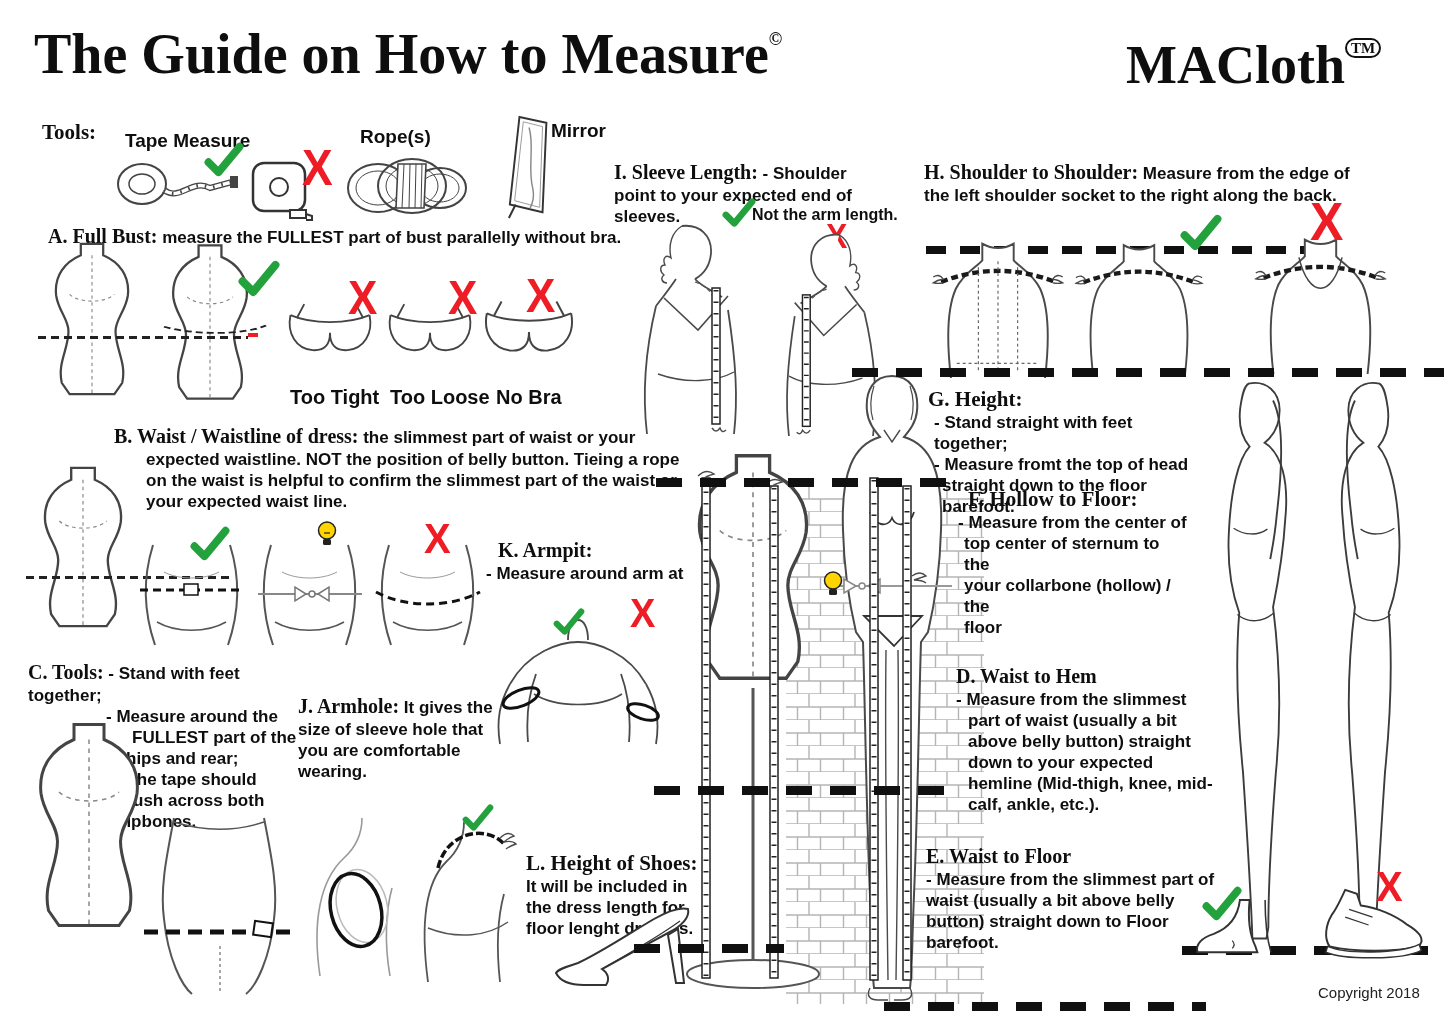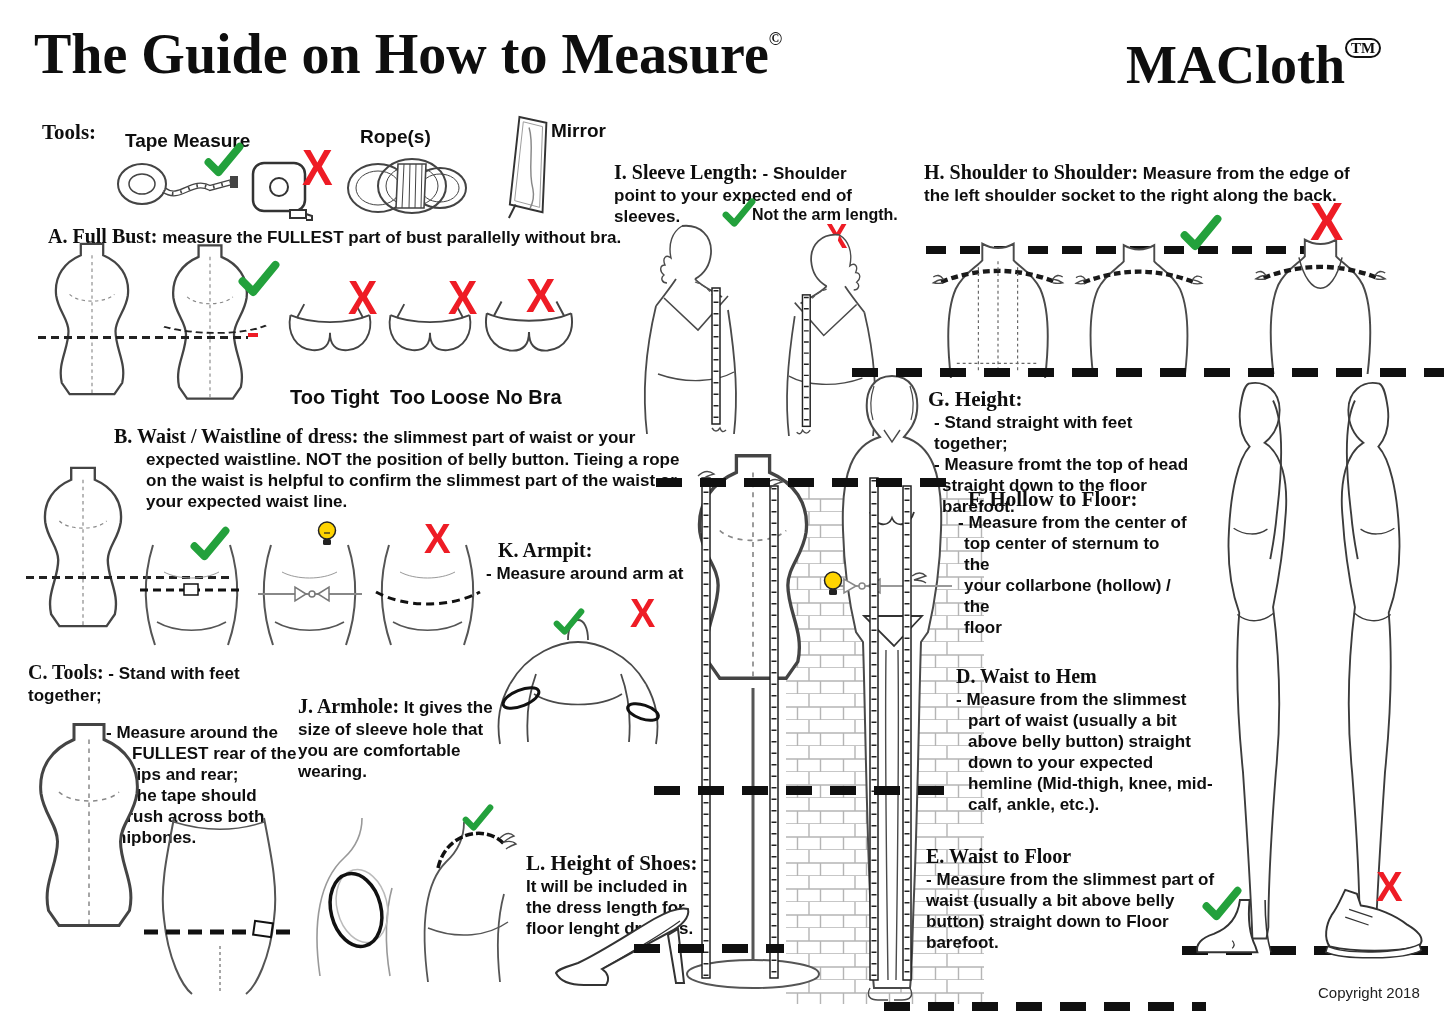--- a/index.html
+++ b/index.html
@@ -173,22 +173,22 @@
     <path d="M8 13 L14 13" stroke="#222" stroke-width="1.2"></path>
   </svg>
   <svg class="abs" style="left:370px;top:542px;" width="118" height="110" viewBox="0 0 118 110">
     <use href="#s-waist" width="115" height="105"></use>
     <path d="M6 50 C35 66 80 66 110 50" stroke="#111" stroke-width="3" stroke-dasharray="8 5" fill="none"></path>
   </svg>
   <div class="abs xmark" style="left:424px;top:520px;font-size:40px;">X</div>
 
   <div class="abs body-txt" style="left:28px;top:660px;width:285px;">
     <span class="sec-title">C. Tools:</span> <span>- Stand with feet together;</span>
-    <span style="display:block;padding-left:78px;margin-top:16px;">- Measure around the</span>
-    <span style="display:block;padding-left:104px;">FULLEST rear of the</span>
+    <span style="display:block;padding-left:78px;">- Measure around the</span>
+    <span style="display:block;padding-left:104px;">FULLEST part of the</span>
     <span style="display:block;padding-left:98px;">hips and rear;</span>
     <span style="display:block;padding-left:88px;">- The tape should</span>
     <span style="display:block;padding-left:88px;">brush across both</span>
     <span style="display:block;padding-left:88px;">hipbones.</span>
   </div>
   <svg class="abs" style="left:14px;top:696px;" width="150" height="258">
       <use href="#s-form" width="150" height="258"></use>
     </svg>
   <svg class="abs" style="left:136px;top:814px;" width="165" height="188" viewBox="0 0 165 188">
     <path d="M38 4 C30 45 24 75 28 105 C32 145 46 172 56 180 M128 4 C136 45 142 75 138 105 C134 145 120 172 110 180" fill="none" stroke="#555" stroke-width="2"></path>

